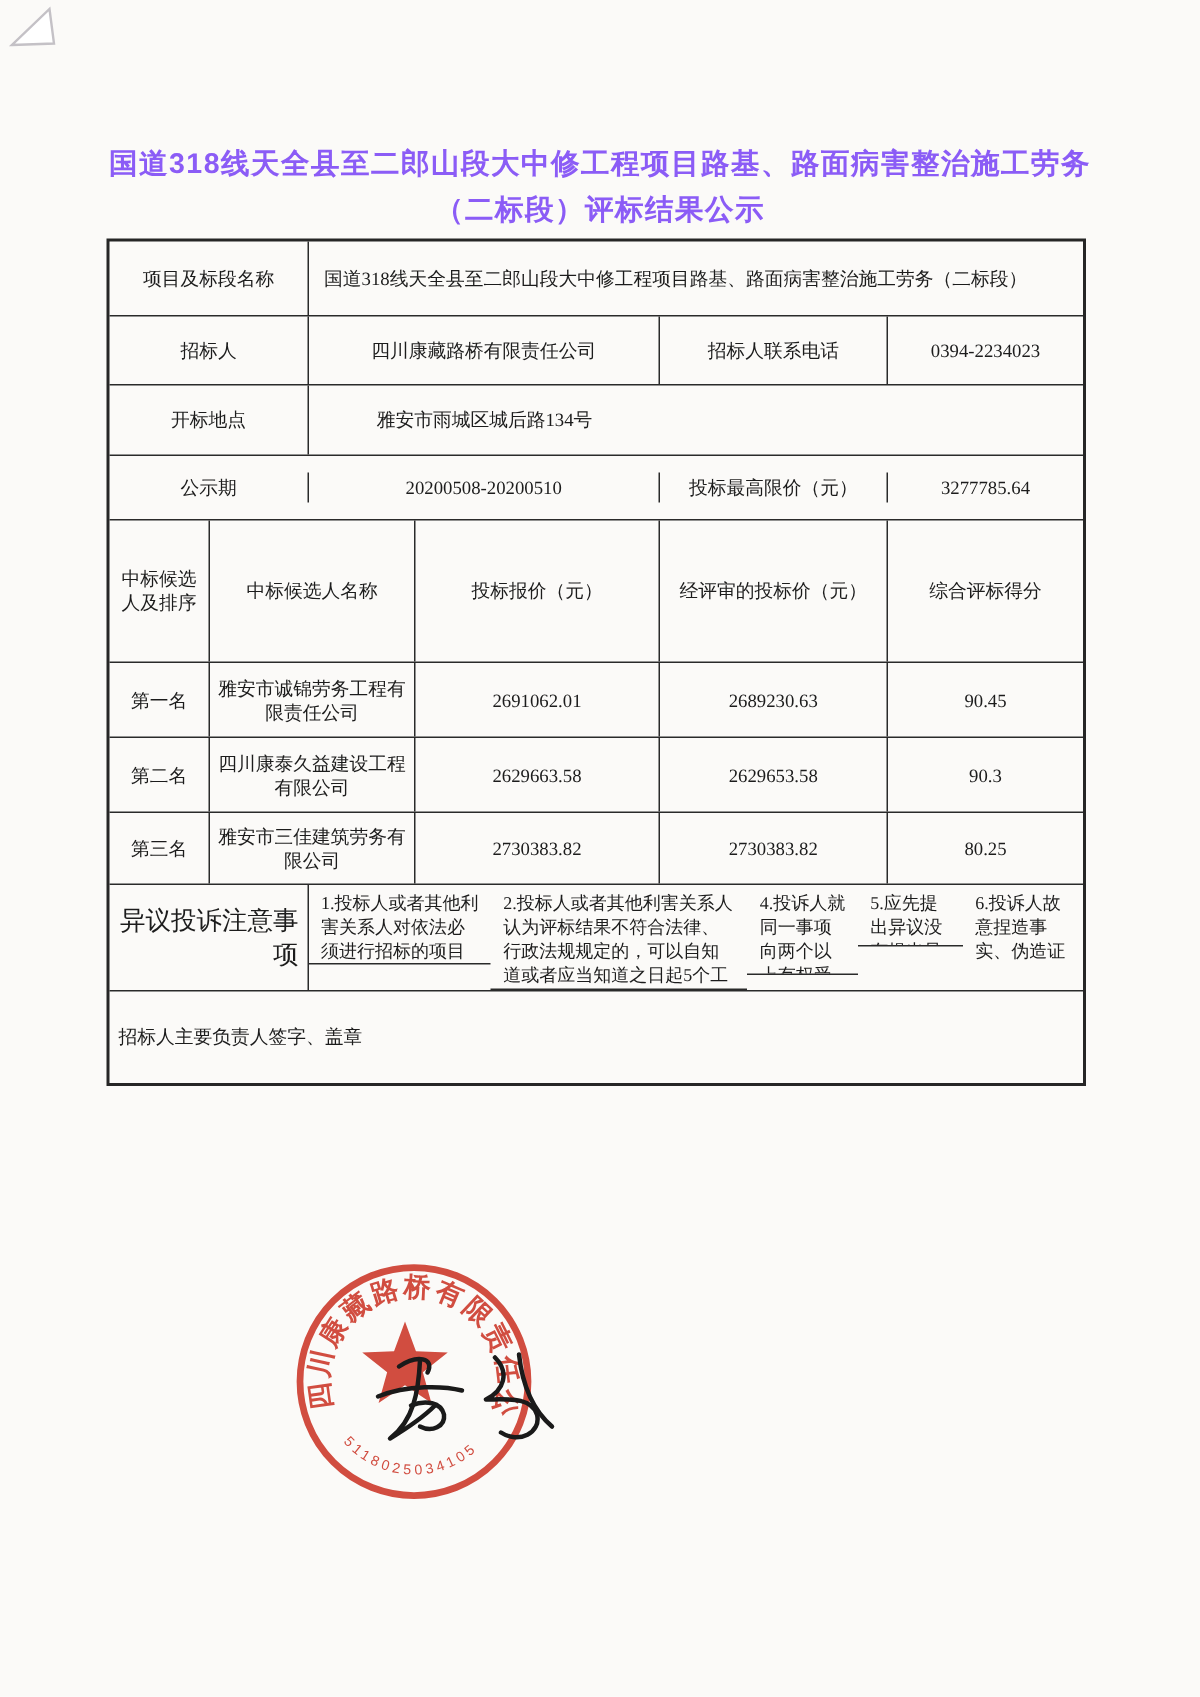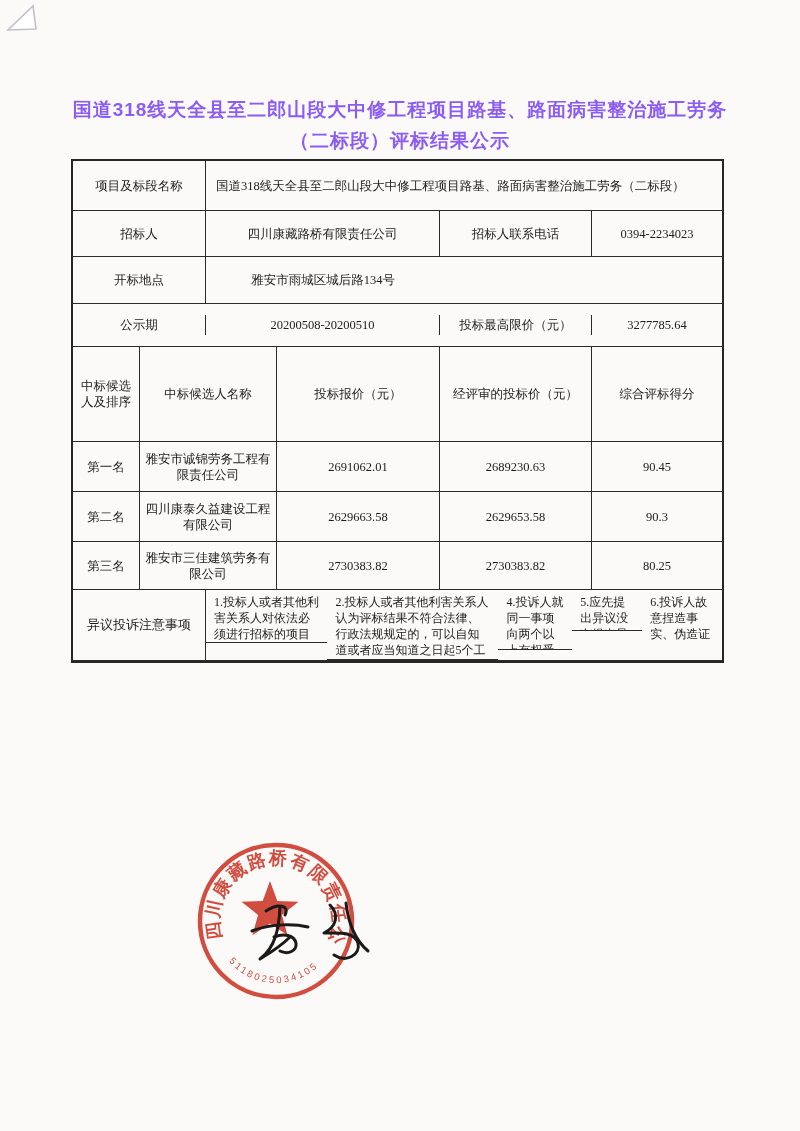--- a/index.html
+++ b/index.html
@@ -38,21 +38,21 @@
   
   .wB1{width:67px;} .wB2{width:137px;} .wB3{width:163px;text-align:center;} .wB4{width:152px;}
   
   .h50{height:50px;} .h46{height:46px;} .h47{height:47px;} .h43{height:43px;align-items:center;}
   .h95{height:95px;} .h48{height:48px;}
   
   .noticeRow { display:flex; border-bottom:1.5px solid #2a2a2a; }
   .noticeLabel {
     width:133px; border-right:1.5px solid #2a2a2a;
     display:flex; align-items:center; justify-content:center;
-    font-size:13px; text-align:right; padding:2px 6px;
+    font-size:17px; text-align:right; padding:2px 6px;
   }
   .noticeCol { flex:1; display:flex; flex-direction:row; }
   .p {
     border-bottom:1.5px solid #2a2a2a;
     font-size:12px; line-height:16px; text-align:left;
     padding:4px 8px 0 8px; overflow:hidden;
   }
   .p:last-child { border-bottom:none; }
   .p1{height:53px;} .p2{height:70px;} .p3{height:47px;}
   .p4{height:60px;} .p5{height:41px;} .p6{height:51px;}
@@ -134,20 +134,23 @@
     <div class="noticeLabel">异议投诉注意事项</div>
     <div class="noticeCol">
       <div class="p p1">1.投标人或者其他利害关系人对依法必须进行招标的项目的评标结果有异议的，应当在中标候选人公示期间提出。招标人应当自收到异议之日起3日内作出答复；作出答复前，应当暂停招标投标活动。</div>
       <div class="p p2">2.投标人或者其他利害关系人认为评标结果不符合法律、行政法规规定的，可以自知道或者应当知道之日起5个工作日内向有关行政监督部门投诉。投诉前应当先向招标人提出异议，异议答复期间不计算在前款规定的期限内。投诉书应当符合《工程建设项目招标投标活动投诉处理办法》规定。</div>
       <div class="p p4">4.投诉人就同一事项向两个以上有权受理的行政监督部门投诉的，由最先收到投诉的行政监督部门负责处理。</div>
       <div class="p p5">5.应先提出异议没有提出异议，超过投诉时效等不符合受理条件的投诉，有关行政监督部门不予受理。</div>
       <div class="p p6">6.投诉人故意捏造事实、伪造证明材料或者以非法手段取得证明材料进行投诉，给他人造成损失的，依法承担赔偿责任。</div>
     </div>
   </div>
 
+  <div class="sigRow">
+    <span>招标人主要负责人签字、盖章</span>
+  </div>
 </div>
 
 <svg class="stamp" width="190" height="190" viewBox="0 0 190 190">
   <defs>
     <path id="arcTop" d="M 36.4 109.5 A 57 57 0 1 1 143.6 109.5" fill="none"></path>
     <path id="arcBottom" d="M 39.2 125.6 A 62 62 0 0 0 140.8 125.6" fill="none"></path>
   </defs>
   <circle cx="90" cy="90" r="76" fill="none" stroke="#cf3527" stroke-width="4.5"></circle>
   <text font-family="Liberation Sans, sans-serif" font-size="18" font-weight="bold" fill="#cf3527" letter-spacing="2">
     <textPath href="#arcTop" startOffset="2">四川康藏路桥有限责任公司</textPath>

